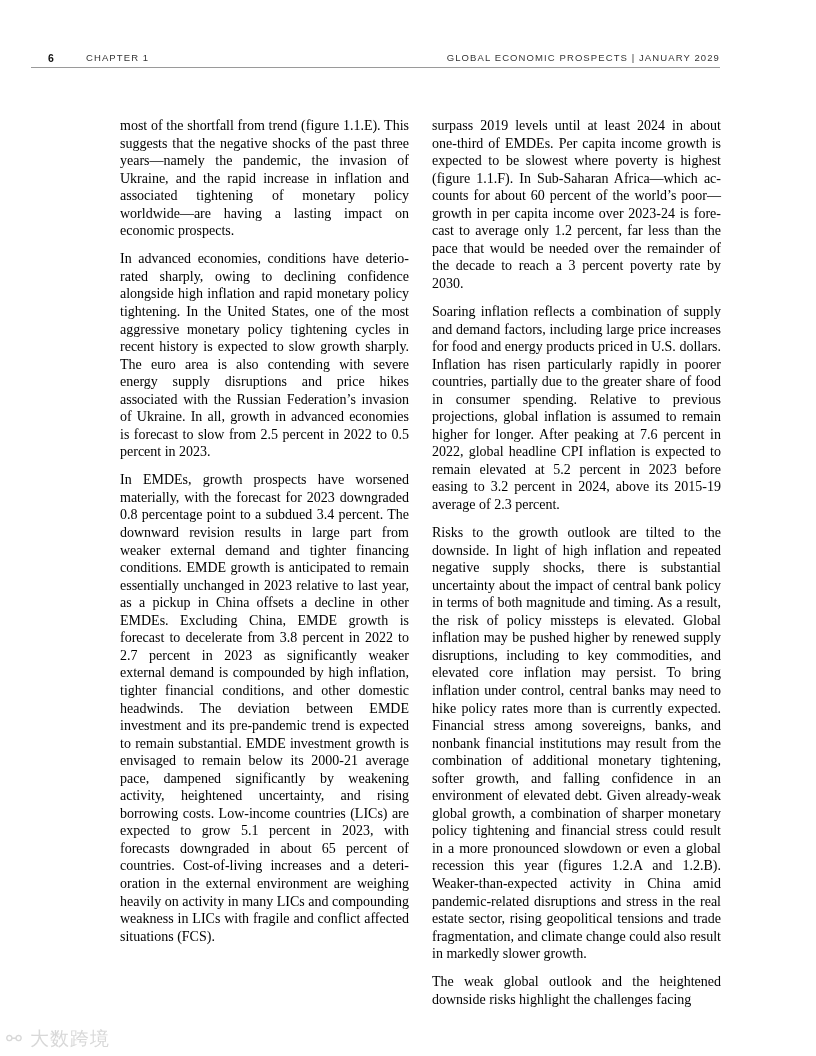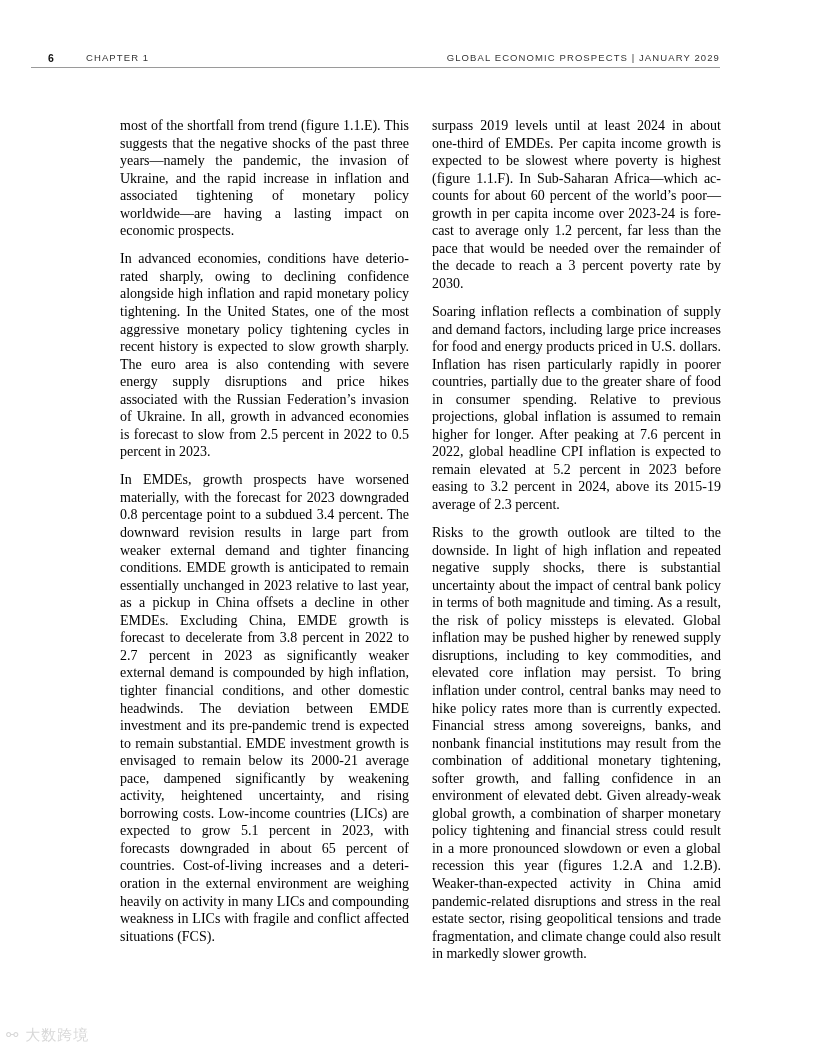--- a/index.html
+++ b/index.html
@@ -11,21 +11,21 @@
   .header .chapter { position: absolute; left: 38px; top: 0; }
   .header .title { position: absolute; right: 0; top: 0; }
   .header-rule { position: absolute; left: 31px; top: 67px; width: 689px; height: 1px; background: #9a9a9a; }
   .col { position: absolute; top: 96px; width: 289px;
          font-family: "Liberation Serif", serif; font-size: 14px; line-height: 17.55px;
          color: #000000; text-align: justify; hyphens: manual; margin-top: 21px; }
   .col.left { left: 120px; }
   .col.right { left: 432px; }
   .col p { margin: 0 0 10.5px 0; }
   .watermark { position: absolute; left: 6px; top: 1026px; font-family: "DejaVu Sans", sans-serif;
-               font-size: 15px; color: #d8d8d8; letter-spacing: 1px; }
+               font-size: 19px; color: #d8d8d8; letter-spacing: 1px; }
 </style>
 </head>
 <body>
 
 <div class="page">
   <div class="header">
     <span class="pnum">6</span>
     <span class="chapter">CHAPTER 1</span>
     <span class="title">GLOBAL ECONOMIC PROSPECTS | JANUARY 2029</span>
   </div>
@@ -34,19 +34,20 @@
   <div class="col left">
     <p>most of the shortfall from trend (figure 1.1.E). This suggests that the negative shocks of the past three years—namely the pandemic, the invasion of Ukraine, and the rapid increase in inflation and associated tightening of monetary policy worldwide—are having a lasting impact on economic prospects.</p>
     <p>In advanced economies, conditions have deterio­rated sharply, owing to declining confidence alongside high inflation and rapid monetary policy tightening. In the United States, one of the most aggressive monetary policy tightening cycles in recent history is expected to slow growth sharply. The euro area is also contending with severe energy supply disruptions and price hikes associated with the Russian Federation’s invasion of Ukraine. In all, growth in advanced economies is forecast to slow from 2.5 percent in 2022 to 0.5 percent in 2023.</p>
     <p>In EMDEs, growth prospects have worsened materially, with the forecast for 2023 downgraded 0.8 percentage point to a subdued 3.4 percent. The downward revision results in large part from weaker external demand and tighter financing conditions. EMDE growth is anticipated to remain essentially unchanged in 2023 relative to last year, as a pickup in China offsets a decline in other EMDEs. Excluding China, EMDE growth is forecast to decelerate from 3.8 percent in 2022 to 2.7 percent in 2023 as significantly weaker external demand is compounded by high inflation, tighter financial conditions, and other domestic headwinds. The deviation between EMDE investment and its pre-pandemic trend is expected to remain substantial. EMDE invest­ment growth is envisaged to remain below its 2000-21 average pace, dampened significantly by weakening activity, heightened uncertainty, and rising borrowing costs. Low-income countries (LICs) are expected to grow 5.1 percent in 2023, with forecasts downgraded in about 65 percent of countries. Cost-of-living increases and a deteri­oration in the external environment are weighing heavily on activity in many LICs and com­pounding weakness in LICs with fragile and conflict affected situations (FCS).</p>
   </div>
 
   <div class="col right">
     <p>surpass 2019 levels until at least 2024 in about one-third of EMDEs. Per capita income growth is expected to be slowest where poverty is highest (figure 1.1.F). In Sub-Saharan Africa—which ac­counts for about 60 percent of the world’s poor—growth in per capita income over 2023-24 is fore­cast to average only 1.2 percent, far less than the pace that would be needed over the remainder of the decade to reach a 3 percent poverty rate by 2030.</p>
     <p>Soaring inflation reflects a combination of supply and demand factors, including large price increases for food and energy products priced in U.S. dollars. Inflation has risen particularly rapidly in poorer countries, partially due to the greater share of food in consumer spending. Relative to previous projections, global inflation is assumed to remain higher for longer. After peaking at 7.6 percent in 2022, global headline CPI inflation is expected to remain elevated at 5.2 percent in 2023 before easing to 3.2 percent in 2024, above its 2015-19 average of 2.3 percent.</p>
     <p>Risks to the growth outlook are tilted to the downside. In light of high inflation and repeated negative supply shocks, there is substantial uncertainty about the impact of central bank policy in terms of both magnitude and timing. As a result, the risk of policy missteps is elevated. Global inflation may be pushed higher by renewed supply disruptions, including to key commodities, and elevated core inflation may persist. To bring inflation under control, central banks may need to hike policy rates more than is currently expected. Financial stress among sovereigns, banks, and nonbank financial institutions may result from the combination of additional monetary tightening, softer growth, and falling confidence in an environment of elevated debt. Given already-weak global growth, a combination of sharper monetary policy tightening and financial stress could result in a more pronounced slowdown or even a global recession this year (figures 1.2.A and 1.2.B). Weaker-than-expected activity in China amid pandemic-related disruptions and stress in the real estate sector, rising geopolitical tensions and trade fragmentation, and climate change could also result in markedly slower growth.</p>
+    <p>The weak global outlook and the heightened downside risks highlight the challenges facing</p>
   </div>
 
   <div class="watermark">
     <span>⚯</span>
     <span>大数跨境</span>
   </div>
 </div>
 
 </body></html>

